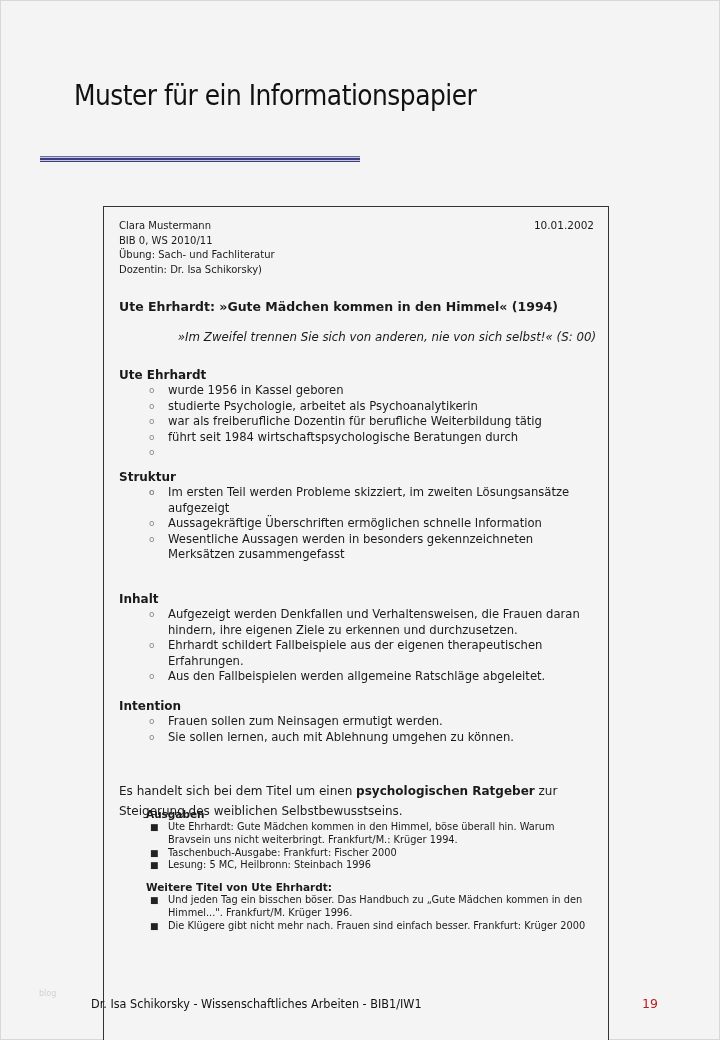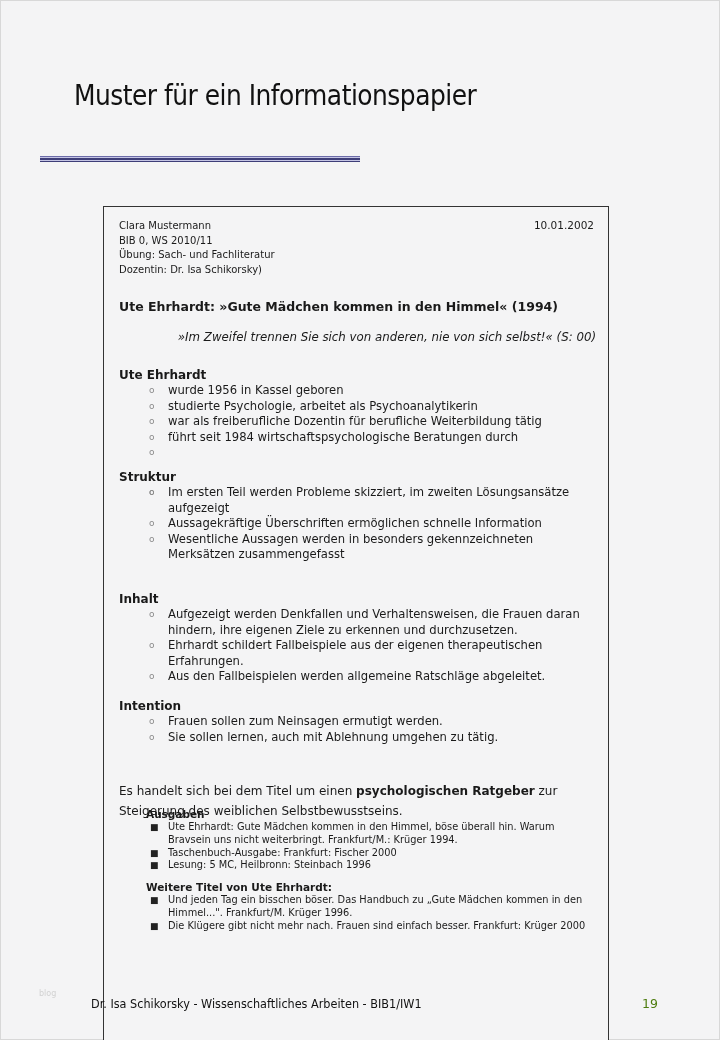--- a/index.html
+++ b/index.html
@@ -42,21 +42,21 @@
       position: absolute; left: 30px; top: 0; color: #8a8a8a; font-size: 9px;
     }
     .section.small h3 { font-size: 10.5px; line-height: 14px; margin-left: 27px; }
     .section.small li { font-size: 9.8px; line-height: 12.8px; }
     .section.small li .bullet { color: #222; font-size: 9px; left: 31px; }
     .summary { position: absolute; left: 15px; right: 12px; top: 574px; font-size: 12px; line-height: 20px; }
     .footer-text {
       position: absolute; left: 91px; top: 996px; font-size: 12.5px;
       transform: scaleX(0.9); transform-origin: left top; white-space: nowrap; color: #111;
     }
-    .page-number { position: absolute; left: 642px; top: 996px; font-size: 12.5px; color: #4d7c0f; }
+    .page-number { position: absolute; left: 642px; top: 996px; font-size: 12.5px; color: #b91c1c; }
     .watermark { position: absolute; left: 39px; top: 989px; font-size: 8px; color: #d2d2d2; }
   </style>
 </head>
 <body>
 
 <div class="slide-frame"></div>
 
 <div class="slide-title">Muster für ein Informationspapier</div>
 
 <div class="title-rule">
@@ -107,21 +107,21 @@
       <li><span class="bullet">o</span><span>Aufgezeigt werden Denkfallen und Verhaltensweisen, die Frauen daran hindern, ihre eigenen Ziele zu erkennen und durchzusetzen.</span></li>
       <li><span class="bullet">o</span><span>Ehrhardt schildert Fallbeispiele aus der eigenen therapeutischen Erfahrungen.</span></li>
       <li><span class="bullet">o</span><span>Aus den Fallbeispielen werden allgemeine Ratschläge abgeleitet.</span></li>
     </ul>
   </div>
 
   <div class="section" style="top:491px">
     <h3>Intention</h3>
     <ul>
       <li><span class="bullet">o</span><span>Frauen sollen zum Neinsagen ermutigt werden.</span></li>
-      <li><span class="bullet">o</span><span>Sie sollen lernen, auch mit Ablehnung umgehen zu tätig.</span></li>
+      <li><span class="bullet">o</span><span>Sie sollen lernen, auch mit Ablehnung umgehen zu können.</span></li>
     </ul>
   </div>
 
   <div class="summary">
     <span>Es handelt sich bei dem Titel um einen </span><b>psychologischen Ratgeber</b><span> zur Steigerung des weiblichen Selbstbewusstseins.</span>
   </div>
 
   <div class="section small" style="top:600px">
     <h3>Ausgaben</h3>
     <ul>

